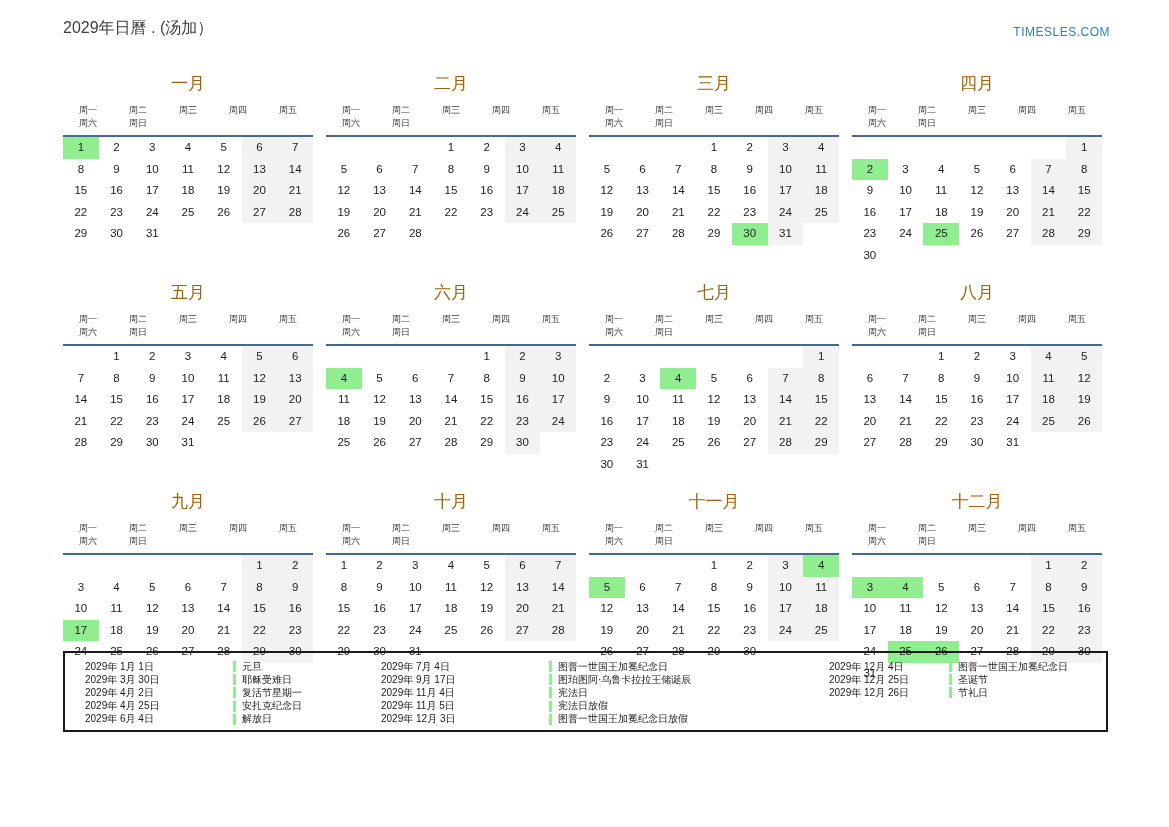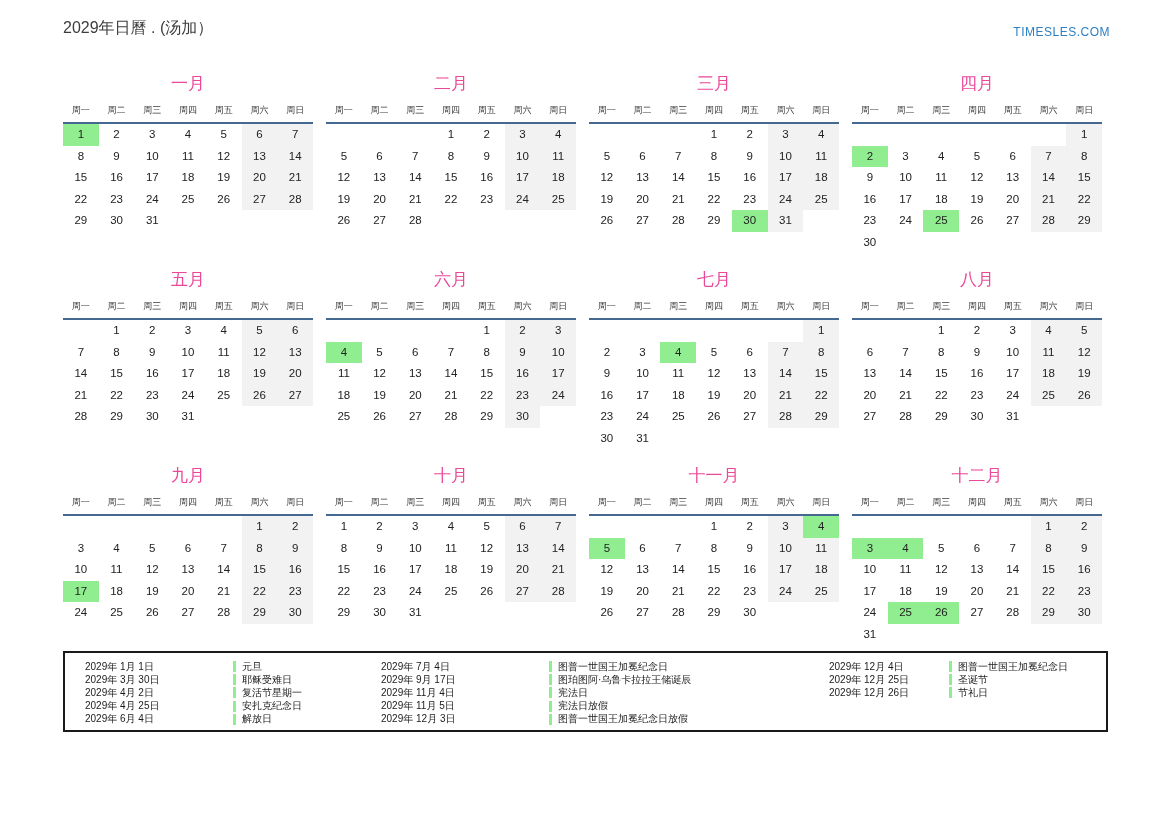--- a/index.html
+++ b/index.html
@@ -8,22 +8,22 @@
 
   .page-title { position:absolute; top:18px; left:63px; font-size:16px; color:#3d3d3d; }
   .site-logo  { position:absolute; top:25px; right:59px; font-size:12px; color:#2b7fc2;
                 letter-spacing:.5px; text-decoration:none; }
 
   .months-grid { position:absolute; left:63px; top:72px; width:1040px;
                  display:grid; grid-template-columns:repeat(4,250px);
                  column-gap:13px; row-gap:15px; }
 
   .month { width:250px; }
-  .month-title { text-align:center; color:#ec4899; font-size:17px; height:26px; }
-  .weekday-row { display:grid; grid-template-columns:repeat(7,1fr);
+  .month-title { text-align:center; color:#a16207; font-size:17px; height:26px; }
+  .weekday-row { display:grid; grid-template-columns:repeat(5,1fr);
                  border-bottom:2px solid #44688f; padding:6px 0 5px 0; }
   .weekday { text-align:center; font-size:9px; color:#3a3a3a; }
   .week-grid { display:grid; grid-template-columns:repeat(7,1fr); grid-auto-rows:21.5px; }
   .day { text-align:center; line-height:21.5px; font-size:11.5px; color:#222222; }
   .day.weekend { background:#f2f2f2; }
   .day.holiday { background:#90ee90; }
 
   .legend { position:absolute; left:63px; top:651px; width:1045px; height:81px;
             border:2px solid #1a1a1a; padding:7px 0 0 12px; display:flex; }
   .legend-col { display:flex; flex-direction:column;margin-left:8px; }

